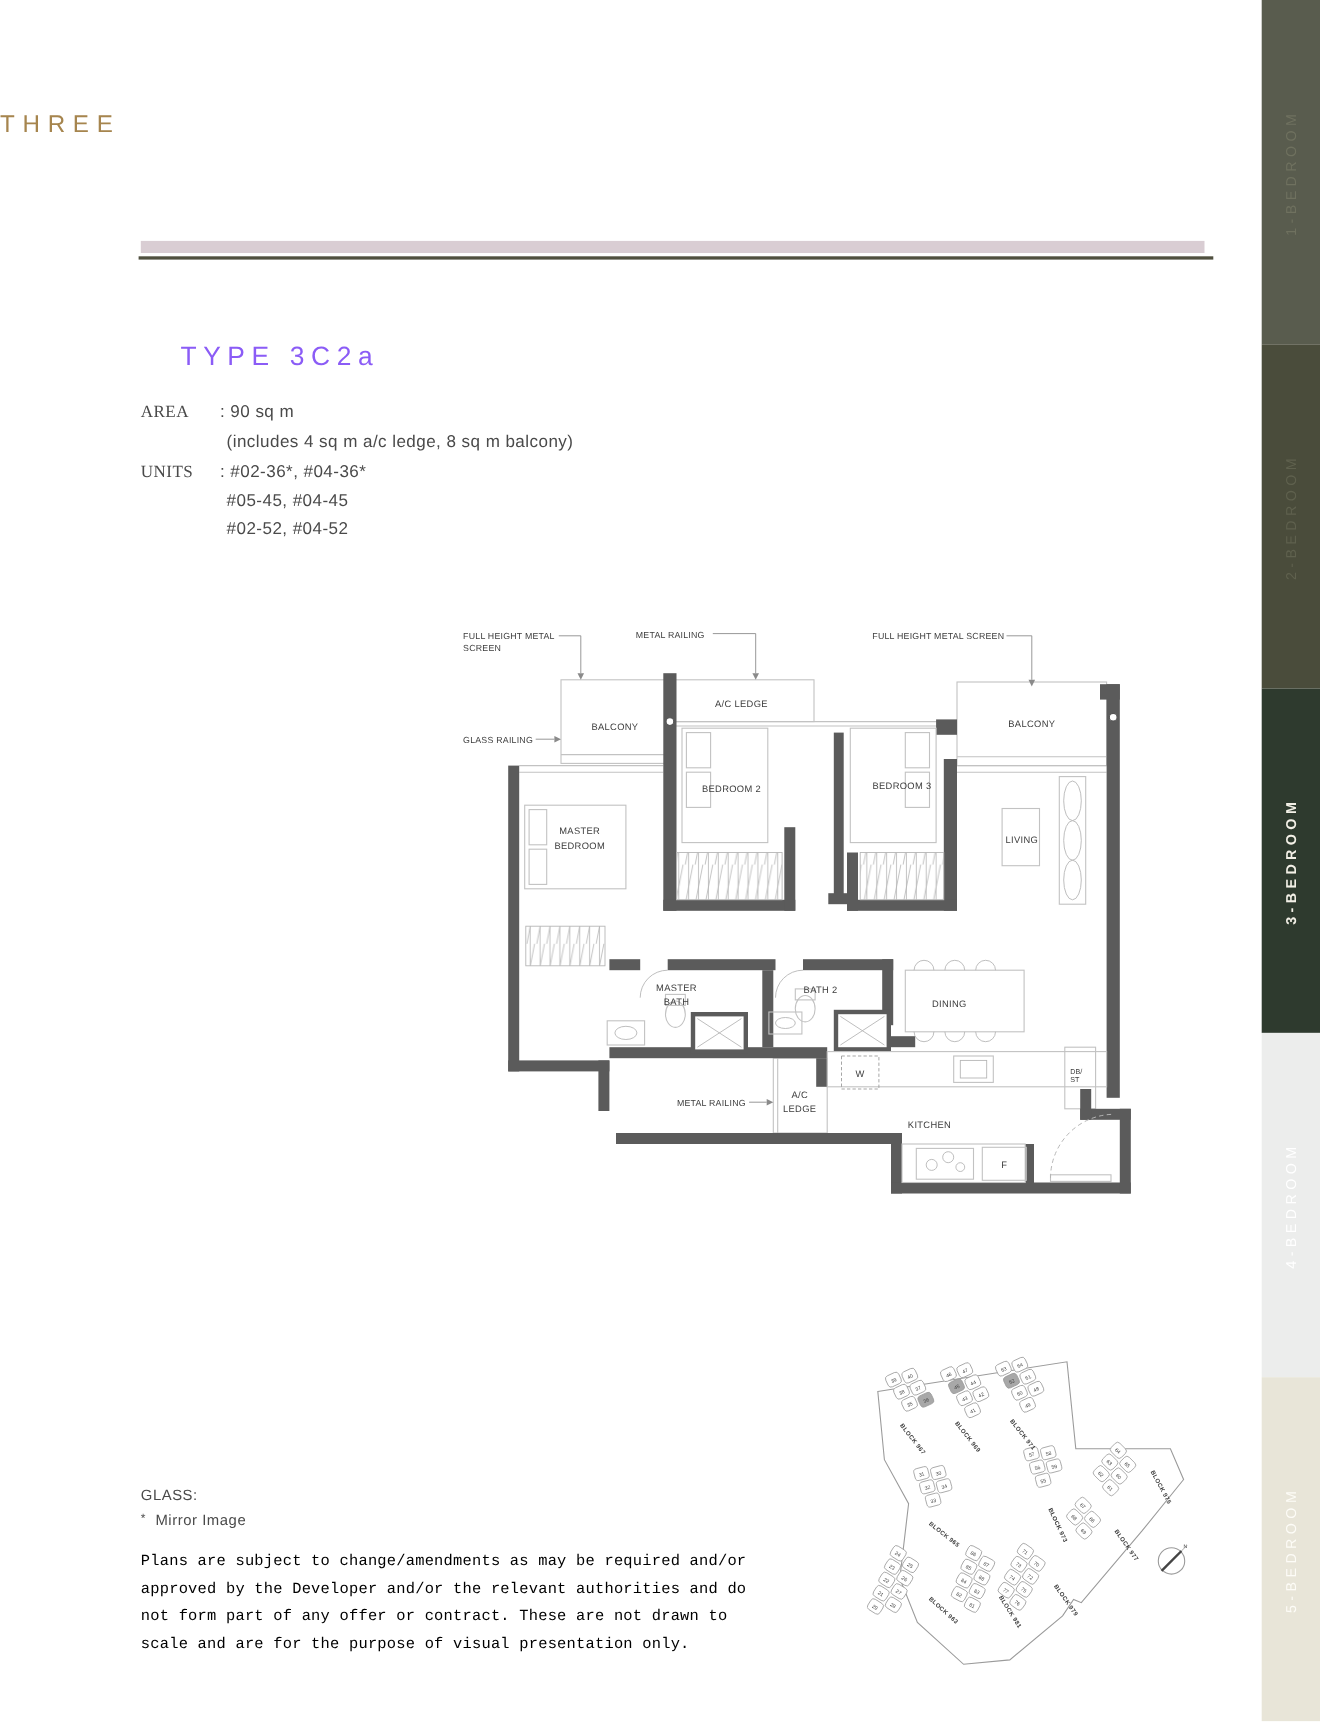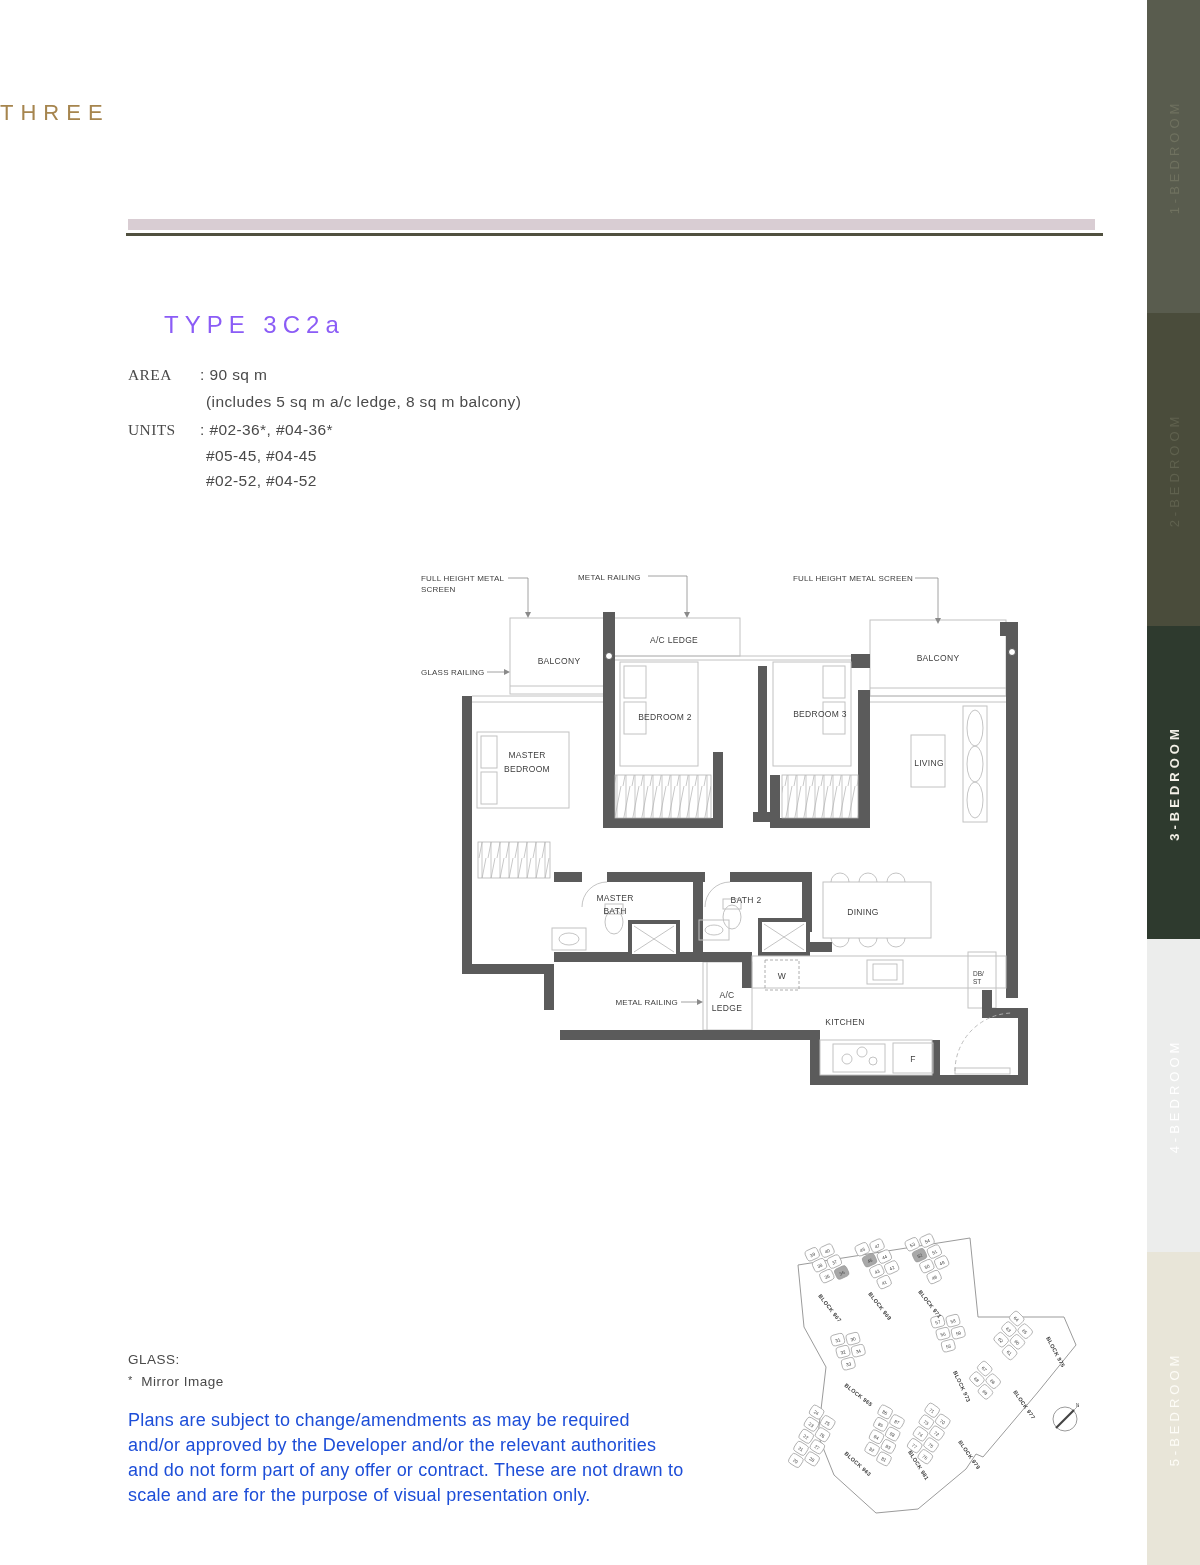--- a/index.html
+++ b/index.html
@@ -21,22 +21,22 @@
   #site{position:absolute;left:788px;top:1232px;}
   
   #sidebar{position:absolute;left:1147px;top:0;width:53px;height:1565px;}
   .seg{position:relative;width:53px;height:313px;}
   .seg span{position:absolute;left:50%;top:50%;transform:translate(-50%,-50%) rotate(-90deg);
             white-space:nowrap;font-size:13px;letter-spacing:4px;}
   .seg.active span{font-weight:bold;}
   
   #note-head{position:absolute;left:128px;top:1352px;font-size:13.5px;letter-spacing:.5px;}
   #note-mirror{position:absolute;left:128px;top:1374px;font-size:13.5px;letter-spacing:.5px;}
-  #disclaimer{position:absolute;left:128px;top:1408px;width:556px;font-size:18px;
-              line-height:25px;letter-spacing:.2px;color:#1d4ed8;}
+  #disclaimer{position:absolute;left:128px;top:1408px;width:556px;font-size:14px;
+              line-height:25px;letter-spacing:.2px;color:#000000;font-family:Liberation Mono, monospace;}
   
   text{font-family:"Liberation Sans",sans-serif;}
   .plab{font-size:8.5px;fill:#3d3d3d;letter-spacing:.3px;}
   .alab{font-size:8px;fill:#3d3d3d;letter-spacing:.2px;}
   .tiny{font-size:6.5px;fill:#3d3d3d;}
   .wall{fill:#5b5b5b;}
   .thin{fill:none;stroke:#c2c2c2;stroke-width:1;}
   .thin2{fill:none;stroke:#b5b5b5;stroke-width:.8;}
   .lead{fill:none;stroke:#8a8a8a;stroke-width:.8;}
   .blk{font-size:5.5px;font-weight:bold;fill:#3a3a3a;letter-spacing:.4px;}
@@ -51,21 +51,21 @@
   <div id="bar-pink"></div>
   <div id="bar-dark"></div>
 
   <div id="type">TYPE 3C2a</div>
 
   <div class="inforow" style="top:366px">
     <span class="lab">AREA</span>
     <span>: 90 sq m</span>
   </div>
   <div class="inforow" style="top:393px;padding-left:78px">
-    <span>(includes 5 sq m a/c ledge, 8 sq m balcony)</span>
+    <span>(includes 4 sq m a/c ledge, 8 sq m balcony)</span>
   </div>
   <div class="inforow" style="top:421px">
     <span class="lab">UNITS</span>
     <span>: #02-36*, #04-36*</span>
   </div>
   <div class="inforow" style="top:447px;padding-left:78px">
     <span>#05-45, #04-45</span>
   </div>
   <div class="inforow" style="top:472px;padding-left:78px">
     <span>#02-52, #04-52</span>

